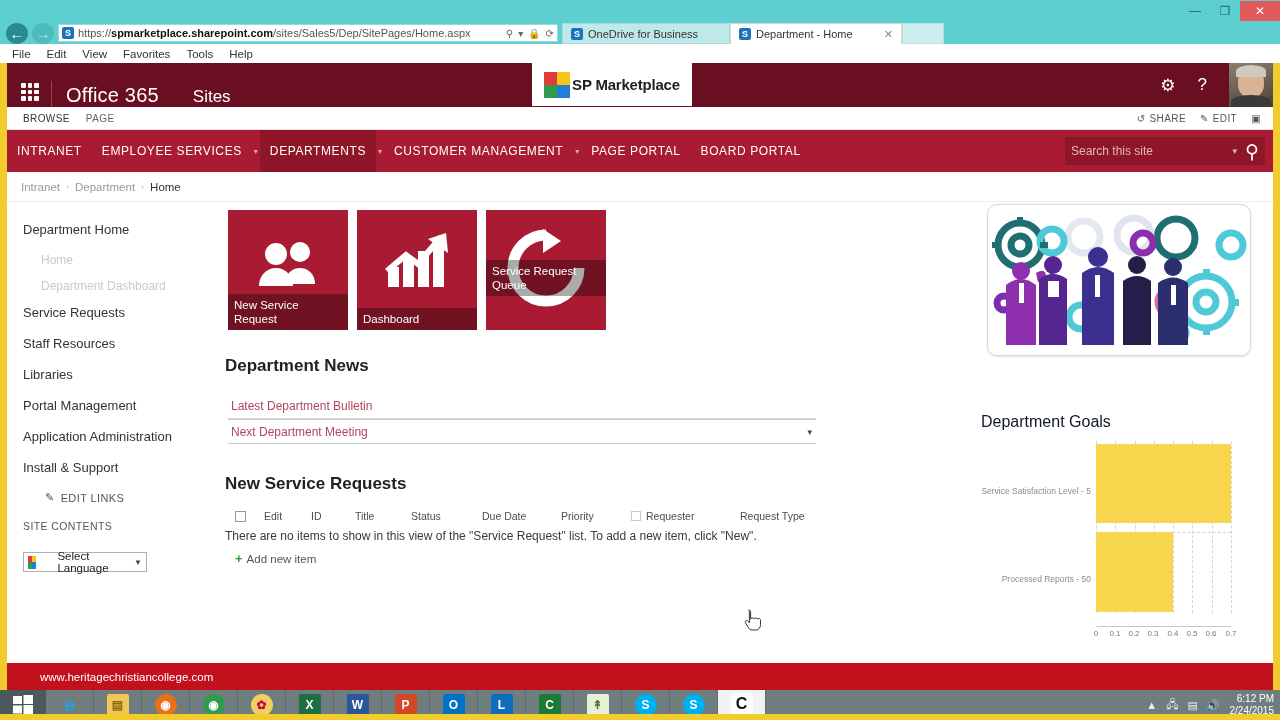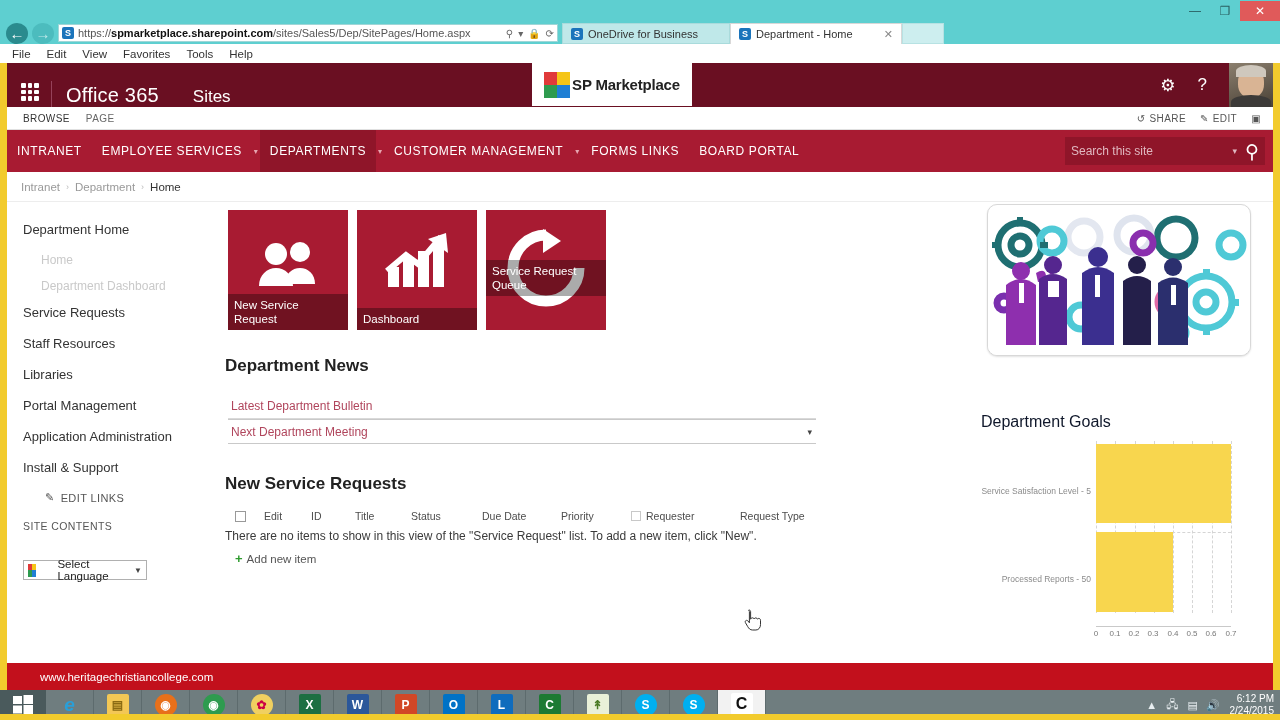--- a/index.html
+++ b/index.html
@@ -103,21 +103,21 @@
   #breadcrumb .sep { color: #bbb; font-size: 9px; }
 
   
   #main { display: flex; height: 480px; }
   #sidebar { width: 212px; padding: 20px 0 0 16px; flex: 0 0 auto; }
   .side-item { font-size: 13px; color: #333; margin-bottom: 16px; }
   .side-item.sub { font-size: 12px; color: #c9c9c9; margin-left: 18px; margin-bottom: 12px; }
   #editlinks { font-size: 11px; color: #555; margin-top: 16px; margin-left: 22px; letter-spacing: .4px;
                display: flex; align-items: center; gap: 6px; }
   #sitecontents { font-size: 10.5px; color: #555; margin-top: 16px; letter-spacing: .4px; }
-  #langbox { margin-top: 28px; width: 124px; height: 20px; border: 1px solid #b0b0b0; background: #fff;
+  #langbox { margin-top: 20px; width: 124px; height: 20px; border: 1px solid #b0b0b0; background: #fff;
              display: flex; align-items: center; padding: 0 4px; gap: 21px; font-size: 11.5px; color: #222; }
   #lang-mark { width: 13px; height: 13px; display: grid; grid-template-columns: 1fr 1fr; grid-template-rows: 1fr 1fr; }
   #lang-mark i { display: block; }
   #langbox .l-caret { margin-left: auto; font-size: 8px; color: #444; }
 
   #content { flex: 1 1 auto; padding-top: 8px; position: relative; }
 
   
   #tiles { display: flex; gap: 9px; padding-left: 9px; }
   .tile { width: 120px; height: 120px; background: #a81b32; position: relative; overflow: hidden; }
@@ -285,21 +285,21 @@
   </div>
 
   <div id="topnav">
     <span class="navitem">INTRANET</span>
     <span class="navitem">EMPLOYEE SERVICES</span>
     <span class="caret">▾</span>
     <span class="navitem sel">DEPARTMENTS</span>
     <span class="caret">▾</span>
     <span class="navitem">CUSTOMER MANAGEMENT</span>
     <span class="caret">▾</span>
-    <span class="navitem">FORMS LINKS</span>
+    <span class="navitem">PAGE PORTAL</span>
     <span class="navitem">BOARD PORTAL</span>
 
     <div id="searchbox">
       <span class="sb-text">Search this site</span>
       <span class="sb-caret">▾</span>
       <span class="sb-mag">⚲</span>
     </div>
   </div>
 
   <div id="breadcrumb">

